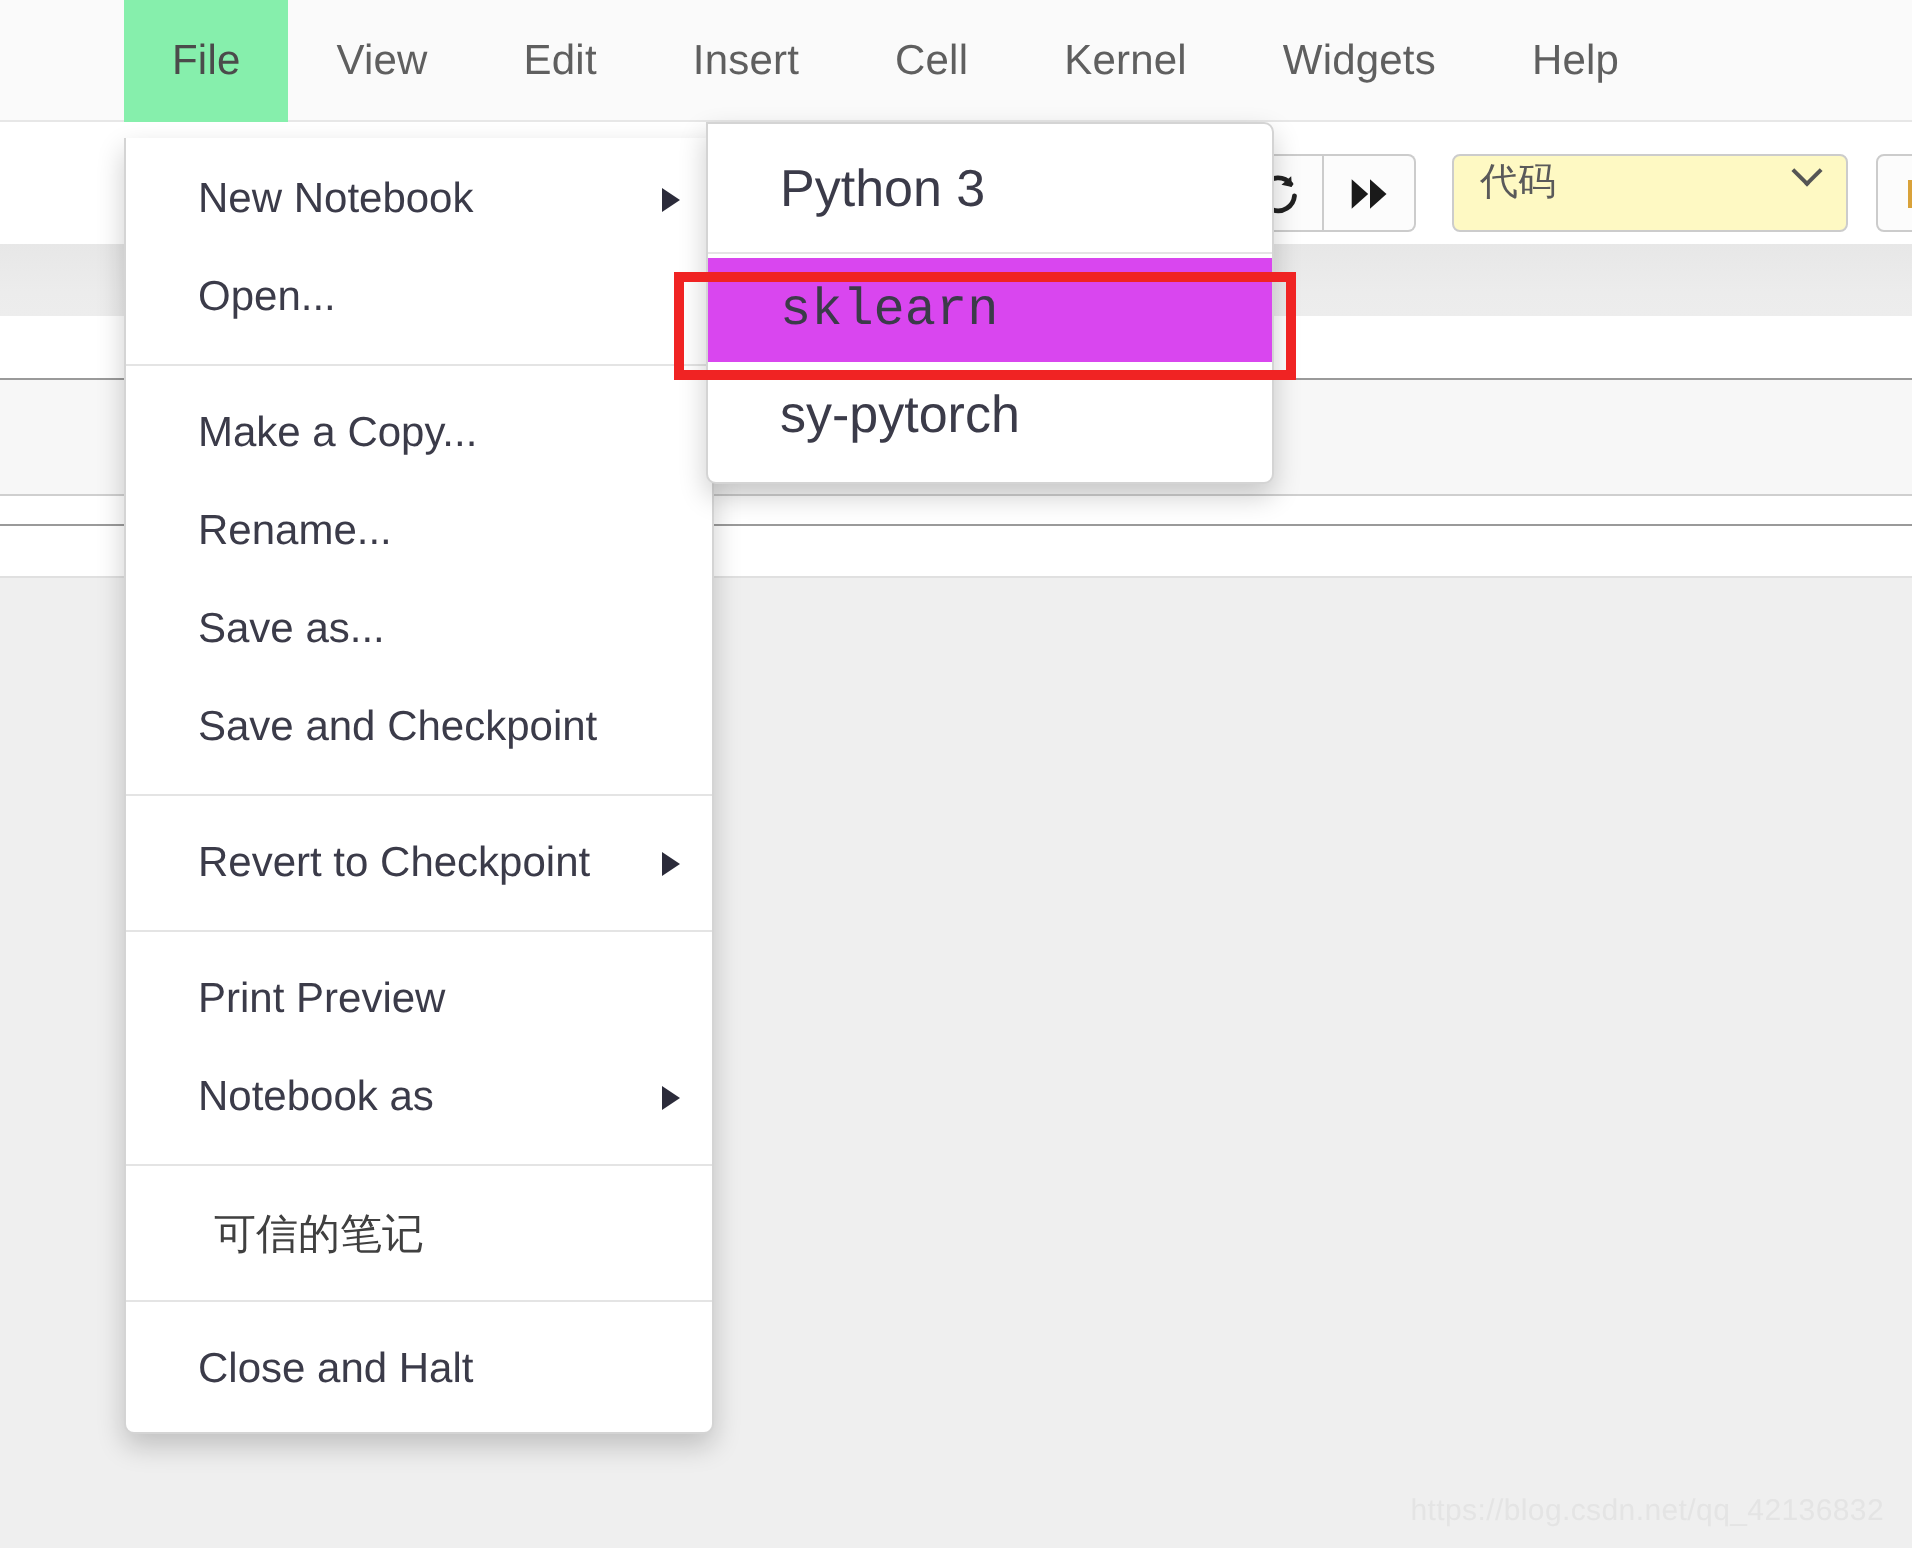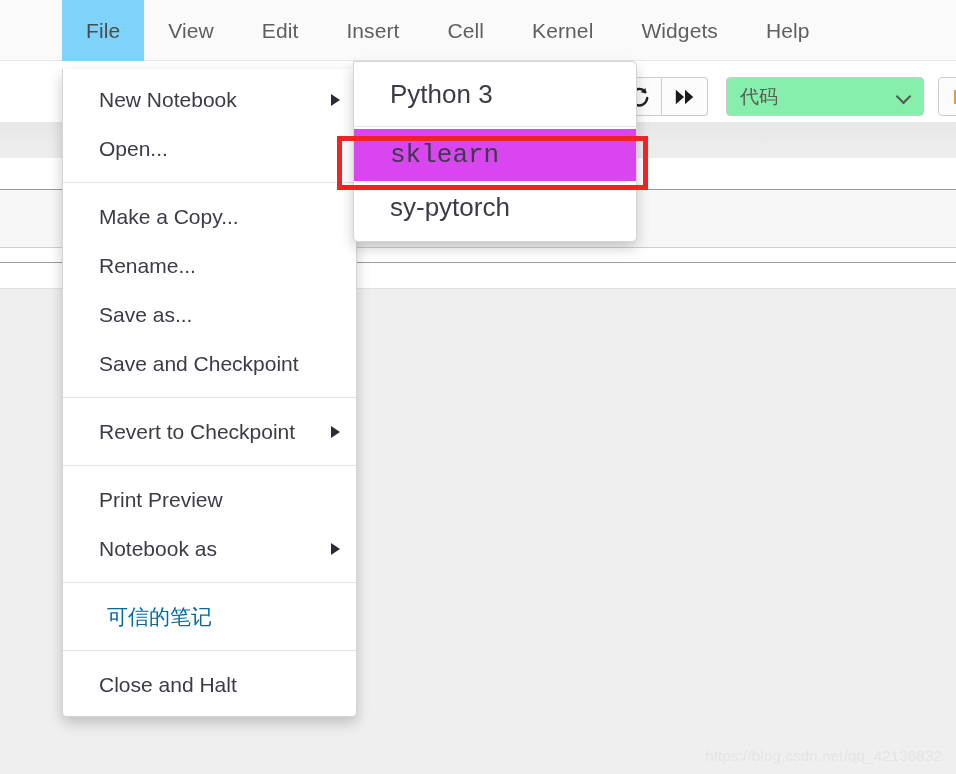--- a/index.html
+++ b/index.html
@@ -79,21 +79,21 @@
     align-items: center;
     justify-content: center;
     padding: 0 24px;
     font-size: 21px;
     color: #5f5f5f;
     cursor: pointer;
     letter-spacing: 0.1px;
     user-select: none;
   }
   .menu-item.active {
-    background: #7dd3fc;
+    background: #86efac;
     color: #4b4b4b;
   }
 
   
   .toolbar {
     position: absolute;
     left: 0; top: 61px;
     width: 956px; height: 61px;
     background: #ffffff;
   }
@@ -116,26 +116,26 @@
   }
   .tb-btn + .tb-btn { border-left: none; }
   .tb-btn:first-child { border-radius: 4px 0 0 4px; }
   .tb-btn:last-child  { border-radius: 0 4px 4px 0; }
   .tb-select {
     position: absolute;
     top: 16px;
     left: 726px;
     width: 198px;
     height: 39px;
-    background: #86efac;
+    background: #fef9c3;
     border: 1px solid #ccc;
     border-radius: 4px;
     box-sizing: border-box;
     display: flex;
-    align-items: center;
+    align-items: flex-start;
     padding: 0 10px 0 13px;
     cursor: pointer;
   }
   .tb-select-label {
     flex: 1;
     font-size: 19px;
     color: #5a5a5a;
   }
   .tb-select-caret {
     width: 16px; height: 16px;
@@ -184,21 +184,21 @@
     align-items: center;
     height: 49px;
     padding: 0 16px 0 36px;
     font-size: 21px;
     color: #3b3b49;
     cursor: pointer;
     white-space: nowrap;
     box-sizing: border-box;
   }
   .dd-item.disabled {
-    color: #0369a1;
+    color: #404040;
     cursor: default;
     padding-left: 44px;
   }
   .dd-label { flex: 1; }
   .caret-right {
     width: 0; height: 0;
     border-left: 9px solid #2b2b3a;
     border-top: 6px solid transparent;
     border-bottom: 6px solid transparent;
     margin-left: 10px;

